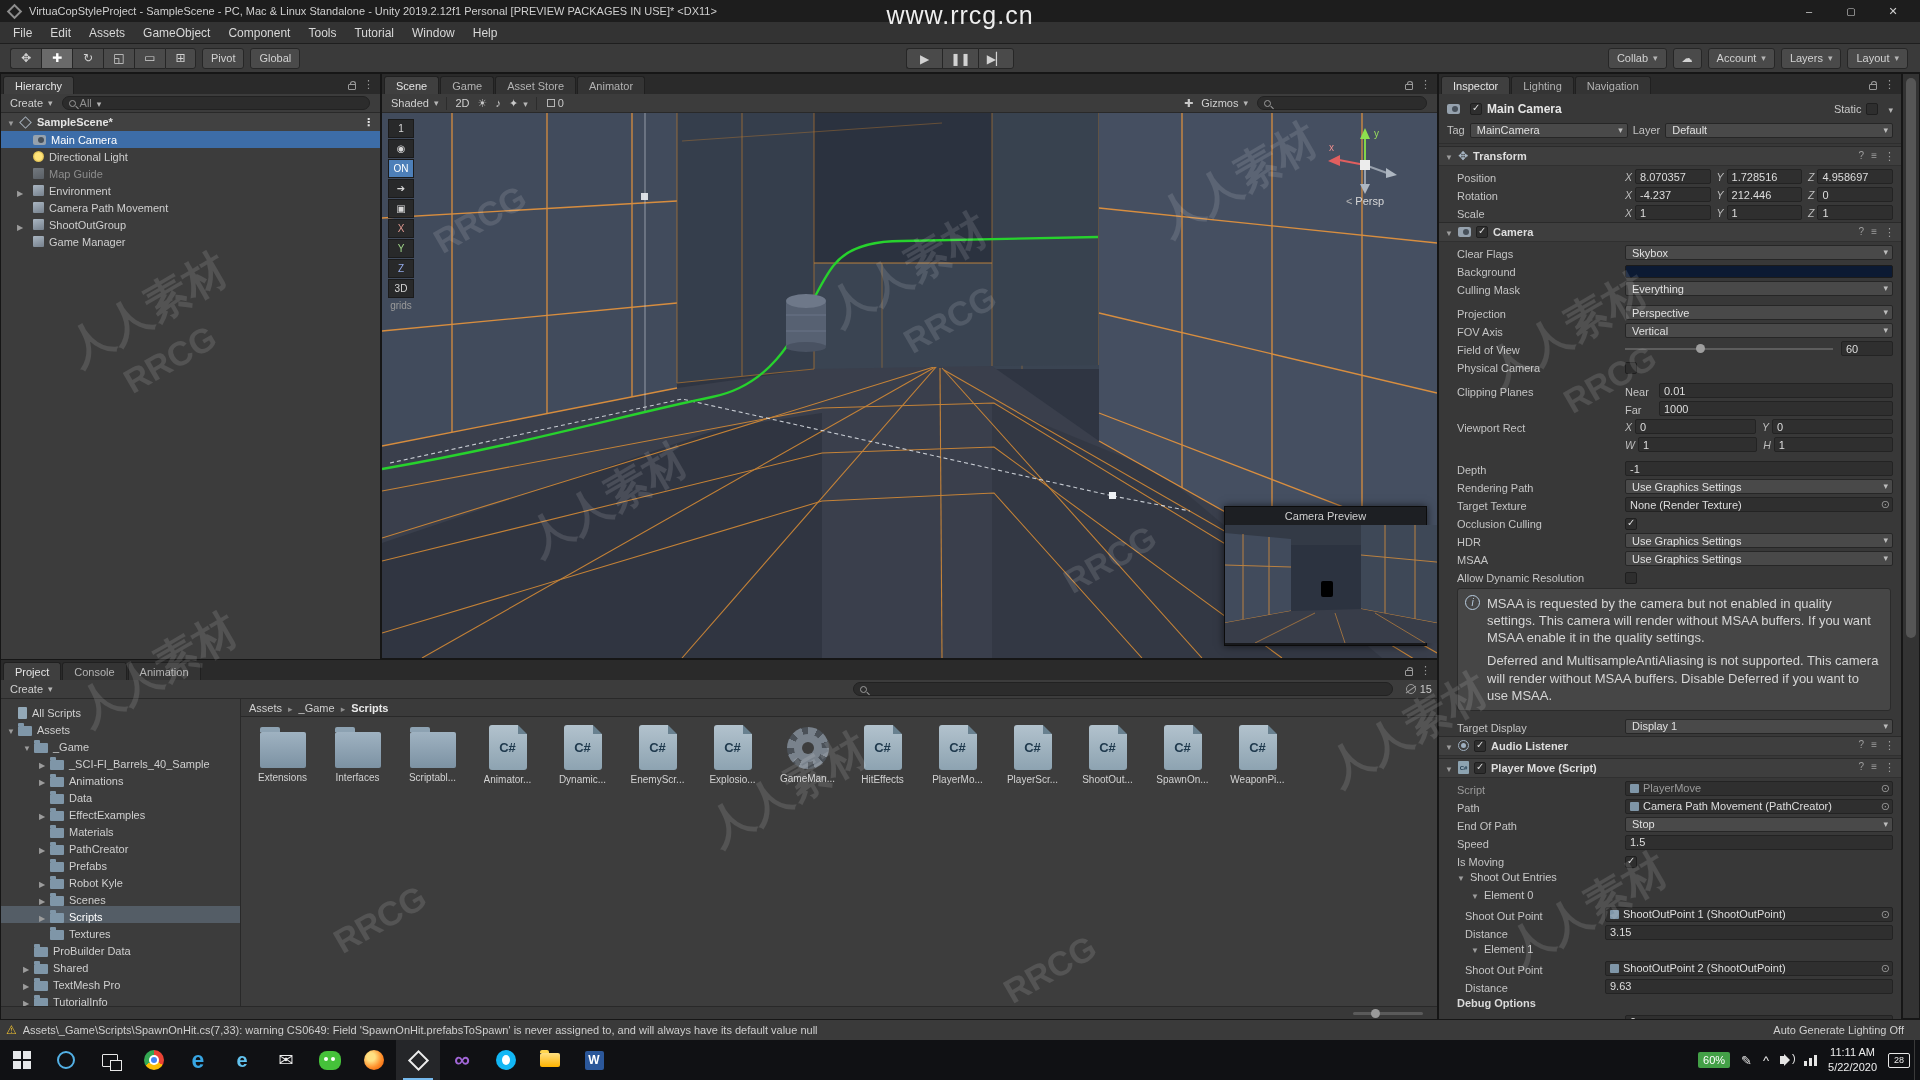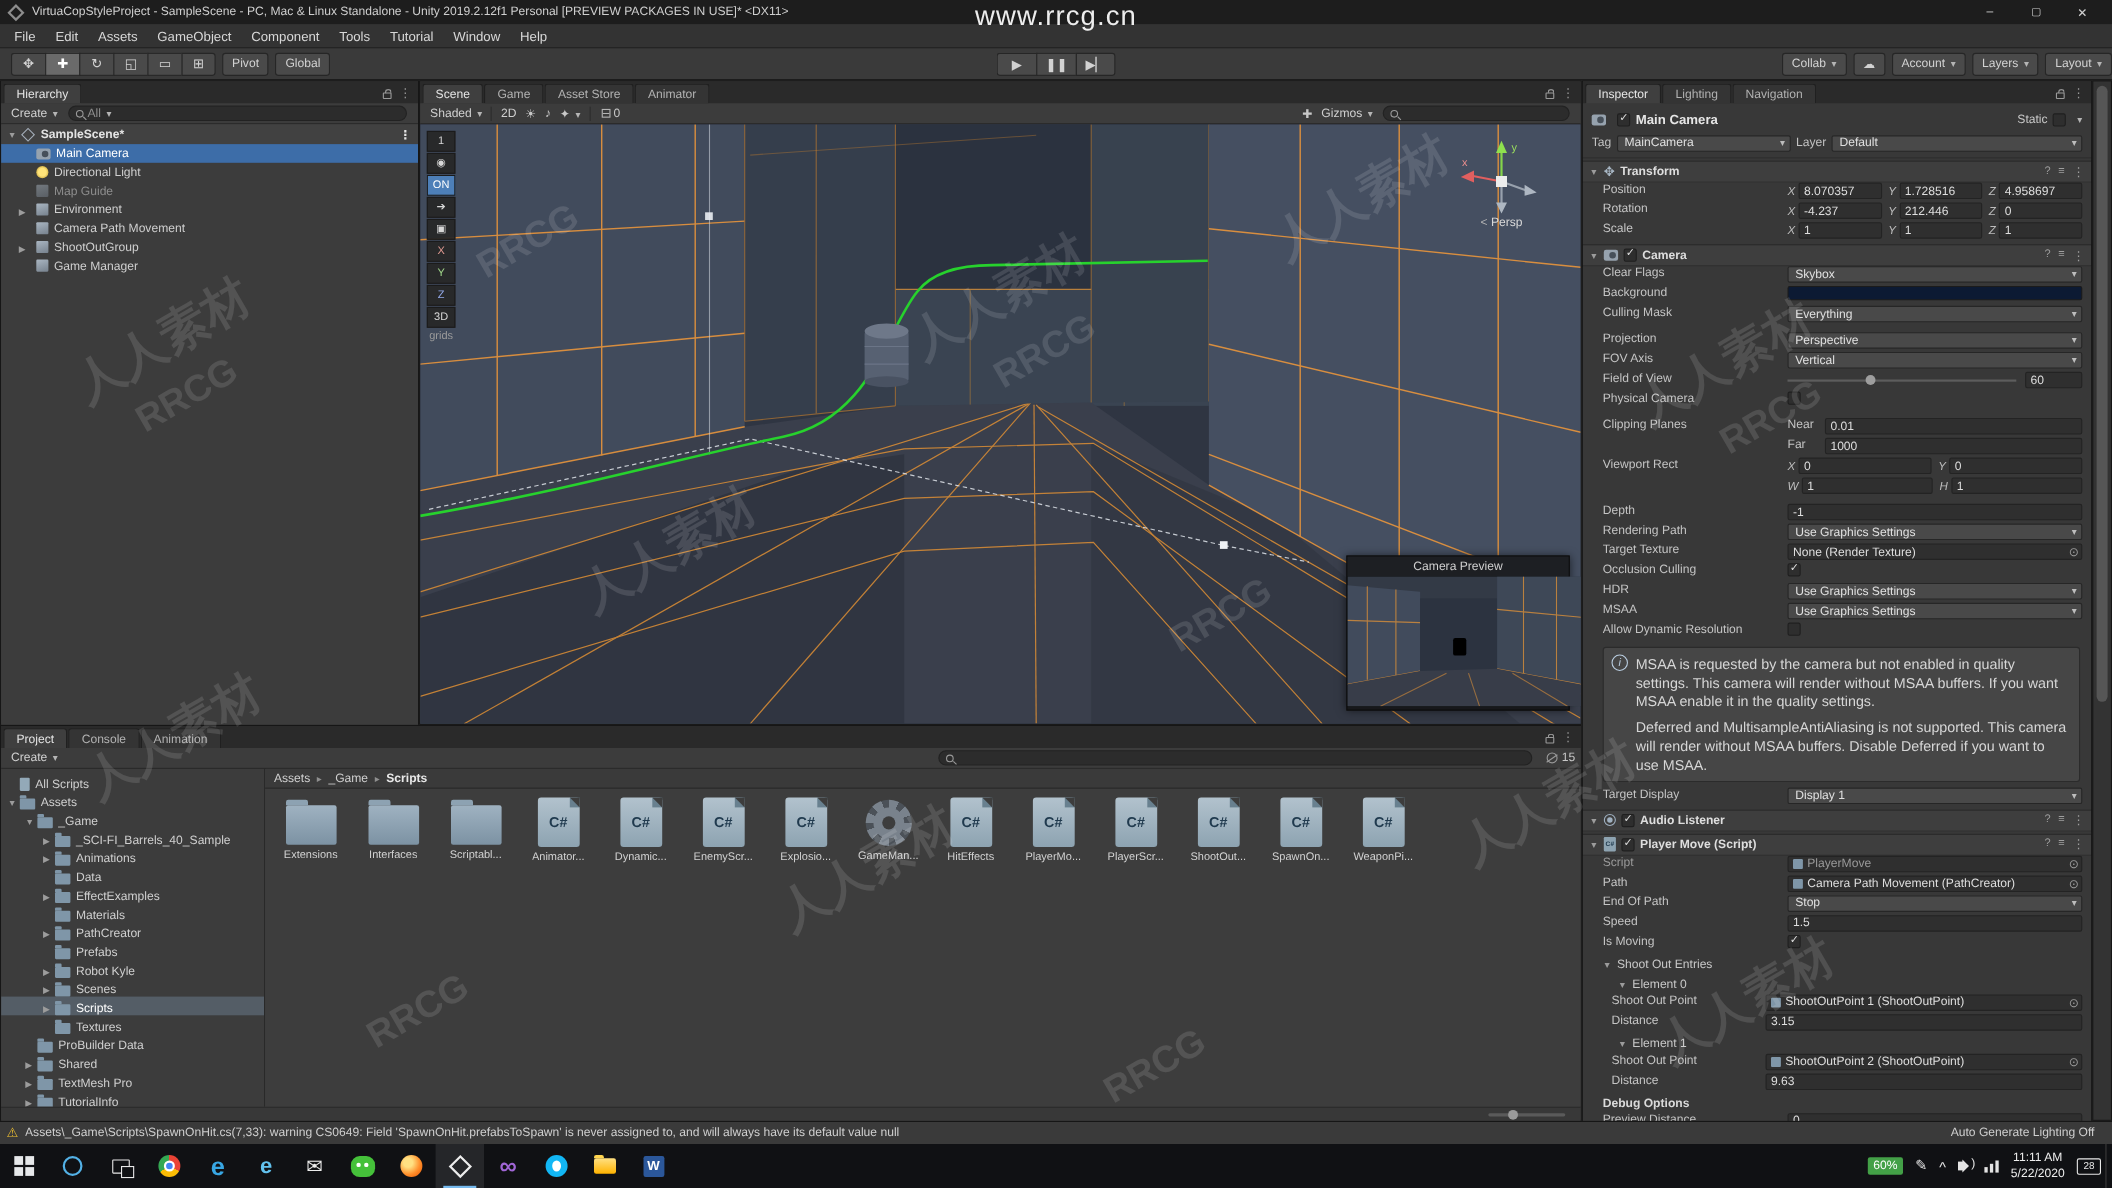--- a/index.html
+++ b/index.html
@@ -19,21 +19,21 @@
 #toolbar{position:absolute;left:0;top:44px;width:1920px;height:29px;background:#3a3a3a;border-bottom:1px solid #161616;display:flex;align-items:center}
 .tgroup{display:flex;align-items:center;margin-left:10px}
 .tbtn{min-width:31px;height:21px;background:#4a4a4a;border:1px solid #262626;border-right-width:0;display:flex;align-items:center;justify-content:center;color:#d2d2d2;font-size:12px;padding:0 5px}
 .tbtn:first-child{border-radius:3px 0 0 3px}
 .tbtn.last{border-right-width:1px;border-radius:0 3px 3px 0}
 .tbtn.on{background:#6a6a6a;color:#fff}
 .ddbtn{height:21px;background:#4a4a4a;border:1px solid #262626;border-radius:3px;display:flex;align-items:center;padding:0 8px;color:#d2d2d2;margin-left:6px;font-size:11px}
 .caret::after{content:"▾";font-size:9px;margin-left:5px;color:#b5b5b5}
 #play-group{position:absolute;left:50%;top:4px;transform:translateX(-50%);display:flex}
 #play-group .tbtn{min-width:36px}
-.tright{margin-left:auto;display:flex;align-items:center;margin-right:0}
+.tright{margin-left:auto;display:flex;align-items:center;margin-right:12px}
 
 .panel{position:absolute;background:#383838;border:1px solid #161616}
 .tabstrip{height:20px;background:#2a2a2a;display:flex;align-items:flex-end;padding-left:2px}
 .tab{height:18px;padding:0 11px;display:flex;align-items:center;font-size:11px;color:#b2b2b2;background:#343434;border:1px solid #202020;border-bottom:none;border-radius:3px 3px 0 0;margin-right:1px}
 .tab.active{background:#3f3f3f;color:#e4e4e4}
 .strip-icons{margin-left:auto;display:flex;align-items:center;gap:7px;padding:0 6px 3px 0;color:#9a9a9a}
 .ic-kebab::before{content:"⋮";font-size:11px}
 .ic-lock{width:8px;height:6px;border:1px solid #9a9a9a;border-radius:1px;position:relative;margin-top:4px}
 .ic-lock::before{content:"";position:absolute;left:1px;top:-4px;width:4px;height:3px;border:1px solid #9a9a9a;border-bottom:none;border-radius:3px 3px 0 0}
 .ptoolbar{height:19px;background:#3c3c3c;border-bottom:1px solid #292929;display:flex;align-items:center;padding:0 5px}
@@ -123,21 +123,21 @@
 .comp-head{height:20px;background:#3e3e3e;border-top:1px solid #2a2a2a;border-bottom:1px solid #303030;display:flex;align-items:center;padding:0 6px;font-weight:bold;color:#dedede;margin-top:2px}
 .comp-head .fold-o{width:13px}
 .rightico{margin-left:auto;display:flex;gap:7px;color:#9f9f9f;font-weight:normal;font-size:10px}
 .ic-help::before{content:"?"} .ic-preset::before{content:"≡"}
 .cicon{flex:none;margin-right:5px}
 .cicon.trs::before{content:"✥";color:#a9b8c6;font-size:12px}
 .cicon.aud{width:11px;height:11px;border:1.6px solid #9fb0c0;border-radius:50%;position:relative}
 .cicon.aud::after{content:"";position:absolute;inset:2px;border-radius:50%;background:#9fb0c0}
 .cicon.scr{width:11px;height:13px;background:#8da3b1;border-radius:1px;display:flex;align-items:center;justify-content:center}
 .cicon.scr::before{content:"C#";font-size:6px;color:#203a4e;font-weight:bold}
-.irow{height:18px;display:flex;align-items:flex-start;padding:0 8px 0 18px}
+.irow{height:18px;display:flex;align-items:flex-end;padding:0 8px 0 18px}
 .ilbl{width:168px;flex:none;color:#c4c4c4;white-space:nowrap;overflow:hidden}
 .fld{flex:1;min-width:0;height:15px;background:#2f2f2f;border:1px solid #232323;border-radius:2px;color:#dedede;font-size:11px;padding:0 4px;font-family:inherit}
 .fld:disabled{color:#9a9a9a}
 .vec{flex:1;display:flex;align-items:center;min-width:0}
 .axis{color:#bdbdbd;margin:0 3px 0 6px;font-size:10.5px}
 .axis.first{margin-left:0}
 .sublbl{width:34px;color:#c4c4c4;flex:none}
 .obj{flex:1;min-width:0;height:15px;background:#2f2f2f;border:1px solid #232323;border-radius:2px;display:flex;align-items:center;padding:0 14px 0 4px;color:#dedede;position:relative;white-space:nowrap;overflow:hidden}
 .obj::after{content:"⊙";position:absolute;right:2px;top:0;color:#9a9a9a;font-size:11px}
 .obj .mini{width:9px;height:9px;background:#7f96a8;border-radius:1px;margin-right:4px;flex:none}

